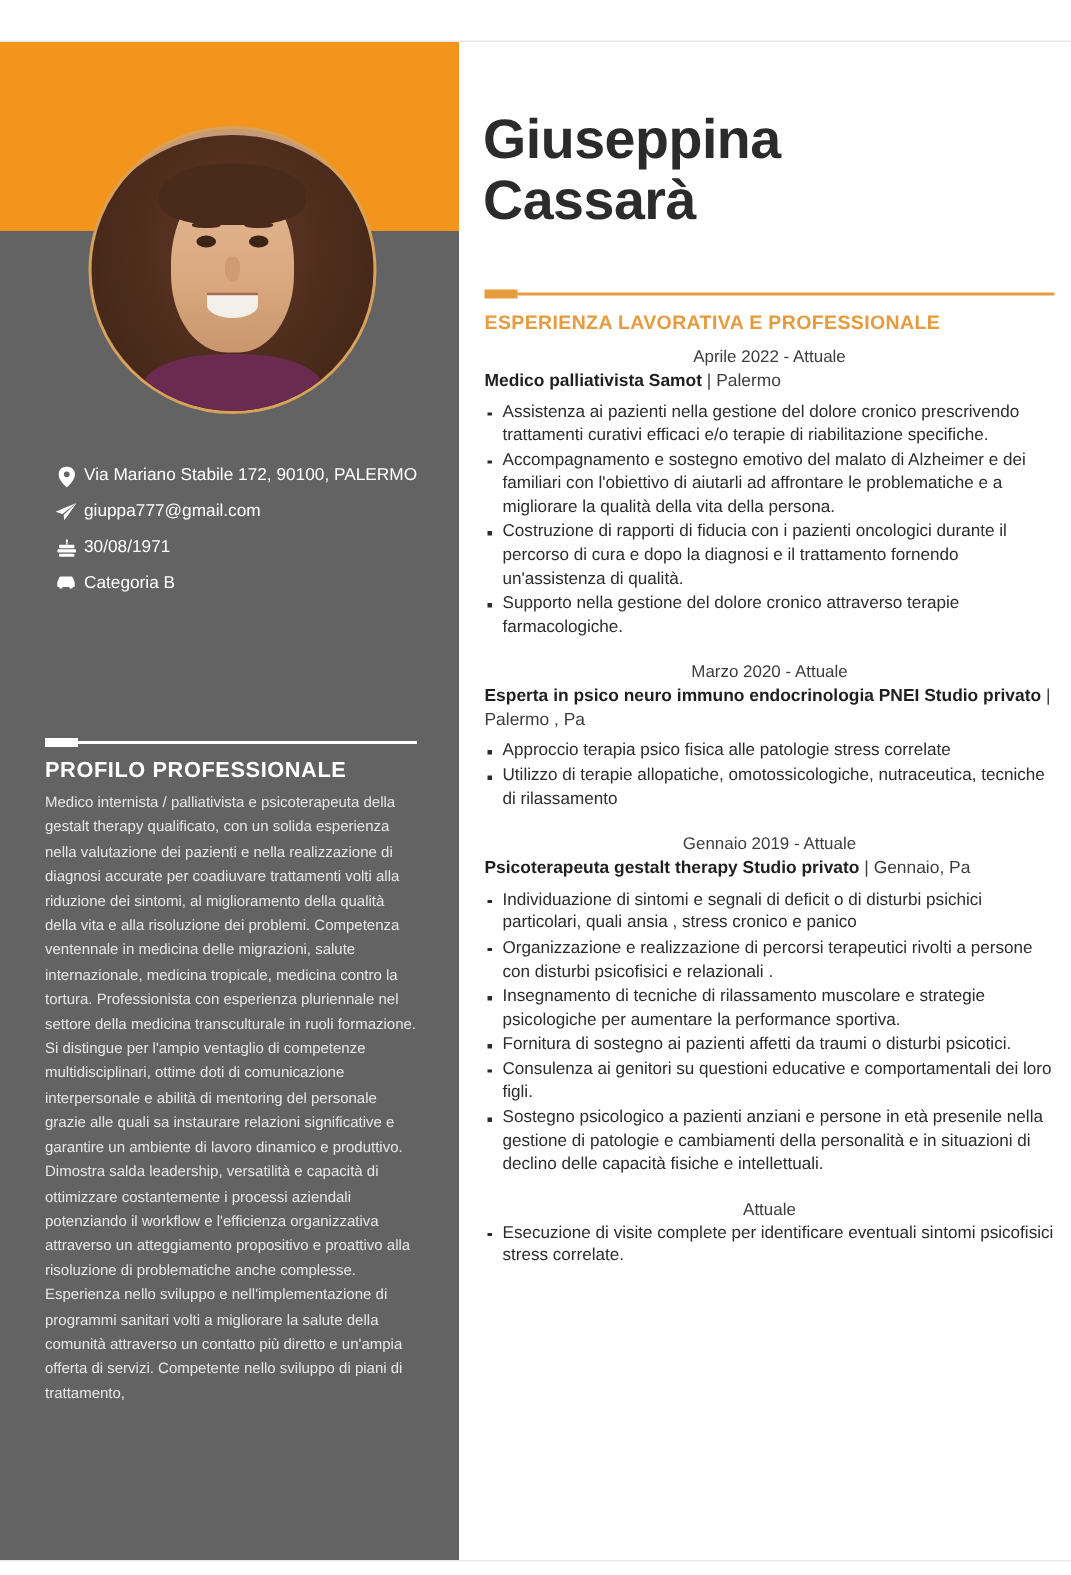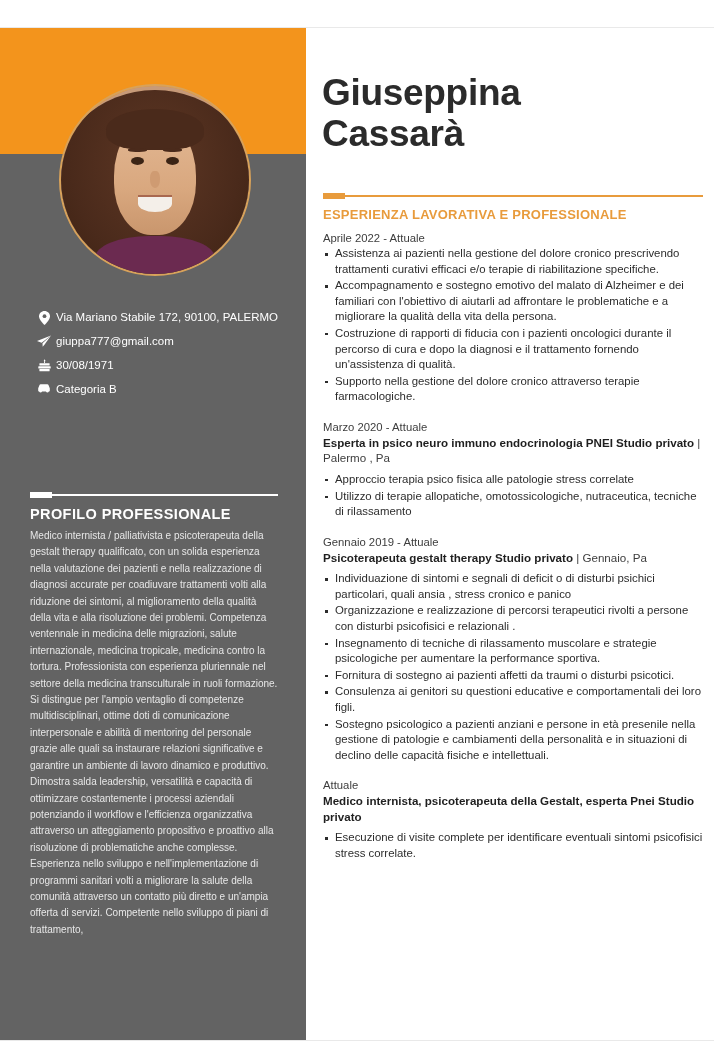--- a/index.html
+++ b/index.html
@@ -225,20 +225,21 @@
     font-weight: bold;
     letter-spacing: 0.25px;
     margin: 3px 0 9px 0;
   }
 
   .job { margin-bottom: 15px; }
   .job-dates {
     color: #3d3d3d;
     font-size: 11.3px;
     line-height: 15px;
+    text-align: center;
   }
   .job-title {
     color: #1f1f1f;
     font-size: 11.6px;
     font-weight: bold;
     line-height: 15.5px;
     margin-bottom: 6px;
   }
   .job-title .sep,
   .job-title .loc {
@@ -361,20 +362,21 @@
     <div id="experience-section">
       <div class="divider accent">
         <span class="thick"></span>
         <span class="thin"></span>
       </div>
       <div id="experience-heading">ESPERIENZA LAVORATIVA E PROFESSIONALE</div>
 
       <div id="jobs-container">
           <div class="job">
             <div class="job-dates">Aprile 2022 - Attuale</div>
+            <div class="job-title"><span>Medico palliativista Samot</span><span class="sep"> | </span><span class="loc">Palermo</span></div>
             <ul class="bullets">
               <li>Assistenza ai pazienti nella gestione del dolore cronico prescrivendo trattamenti curativi efficaci e/o terapie di riabilitazione specifiche.</li>
               <li>Accompagnamento e sostegno emotivo del malato di Alzheimer e dei familiari con l'obiettivo di aiutarli ad affrontare le problematiche e a migliorare la qualità della vita della persona.</li>
               <li>Costruzione di rapporti di fiducia con i pazienti oncologici durante il percorso di cura e dopo la diagnosi e il trattamento fornendo un'assistenza di qualità.</li>
               <li>Supporto nella gestione del dolore cronico attraverso terapie farmacologiche.</li>
             </ul>
           </div>
           <div class="job">
             <div class="job-dates">Marzo 2020 - Attuale</div>
             <div class="job-title"><span>Esperta in psico neuro immuno endocrinologia PNEI Studio privato</span><span class="sep"> | </span><span class="loc">Palermo , Pa</span></div>
@@ -390,21 +392,20 @@
               <li>Individuazione di sintomi e segnali di deficit o di disturbi psichici particolari, quali ansia , stress cronico e panico</li>
               <li>Organizzazione e realizzazione di percorsi terapeutici rivolti a persone con disturbi psicofisici e relazionali .</li>
               <li>Insegnamento di tecniche di rilassamento muscolare e strategie psicologiche per aumentare la performance sportiva.</li>
               <li>Fornitura di sostegno ai pazienti affetti da traumi o disturbi psicotici.</li>
               <li>Consulenza ai genitori su questioni educative e comportamentali dei loro figli.</li>
               <li>Sostegno psicologico a pazienti anziani e persone in età presenile nella gestione di patologie e cambiamenti della personalità e in situazioni di declino delle capacità fisiche e intellettuali.</li>
             </ul>
           </div>
           <div class="job">
             <div class="job-dates">Attuale</div>
-            <div class="job-title"><span>Medico internista, psicoterapeuta della Gestalt, esperta Pnei Studio privato</span></div>
             <ul class="bullets">
               <li>Esecuzione di visite complete per identificare eventuali sintomi psicofisici stress correlate.</li>
             </ul>
           </div>
         </div>
     </div>
 
   </div>
 </div>
 

